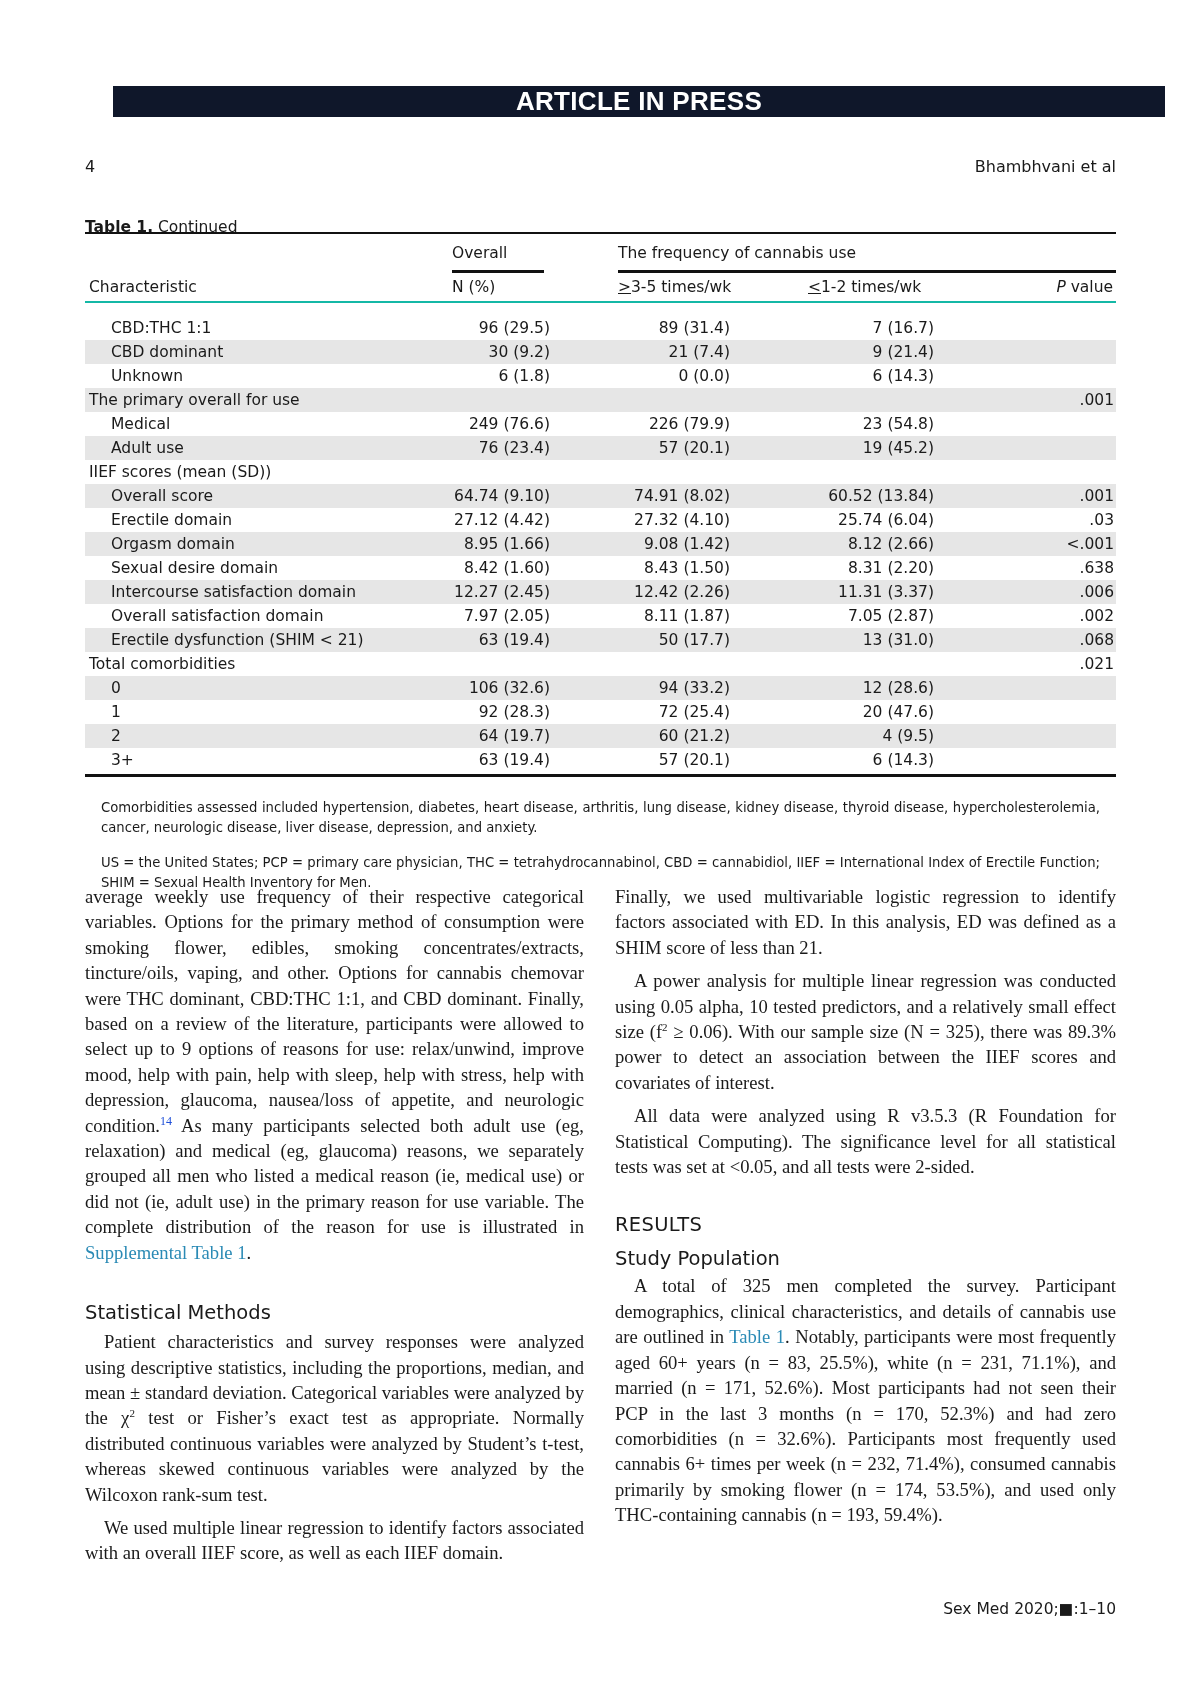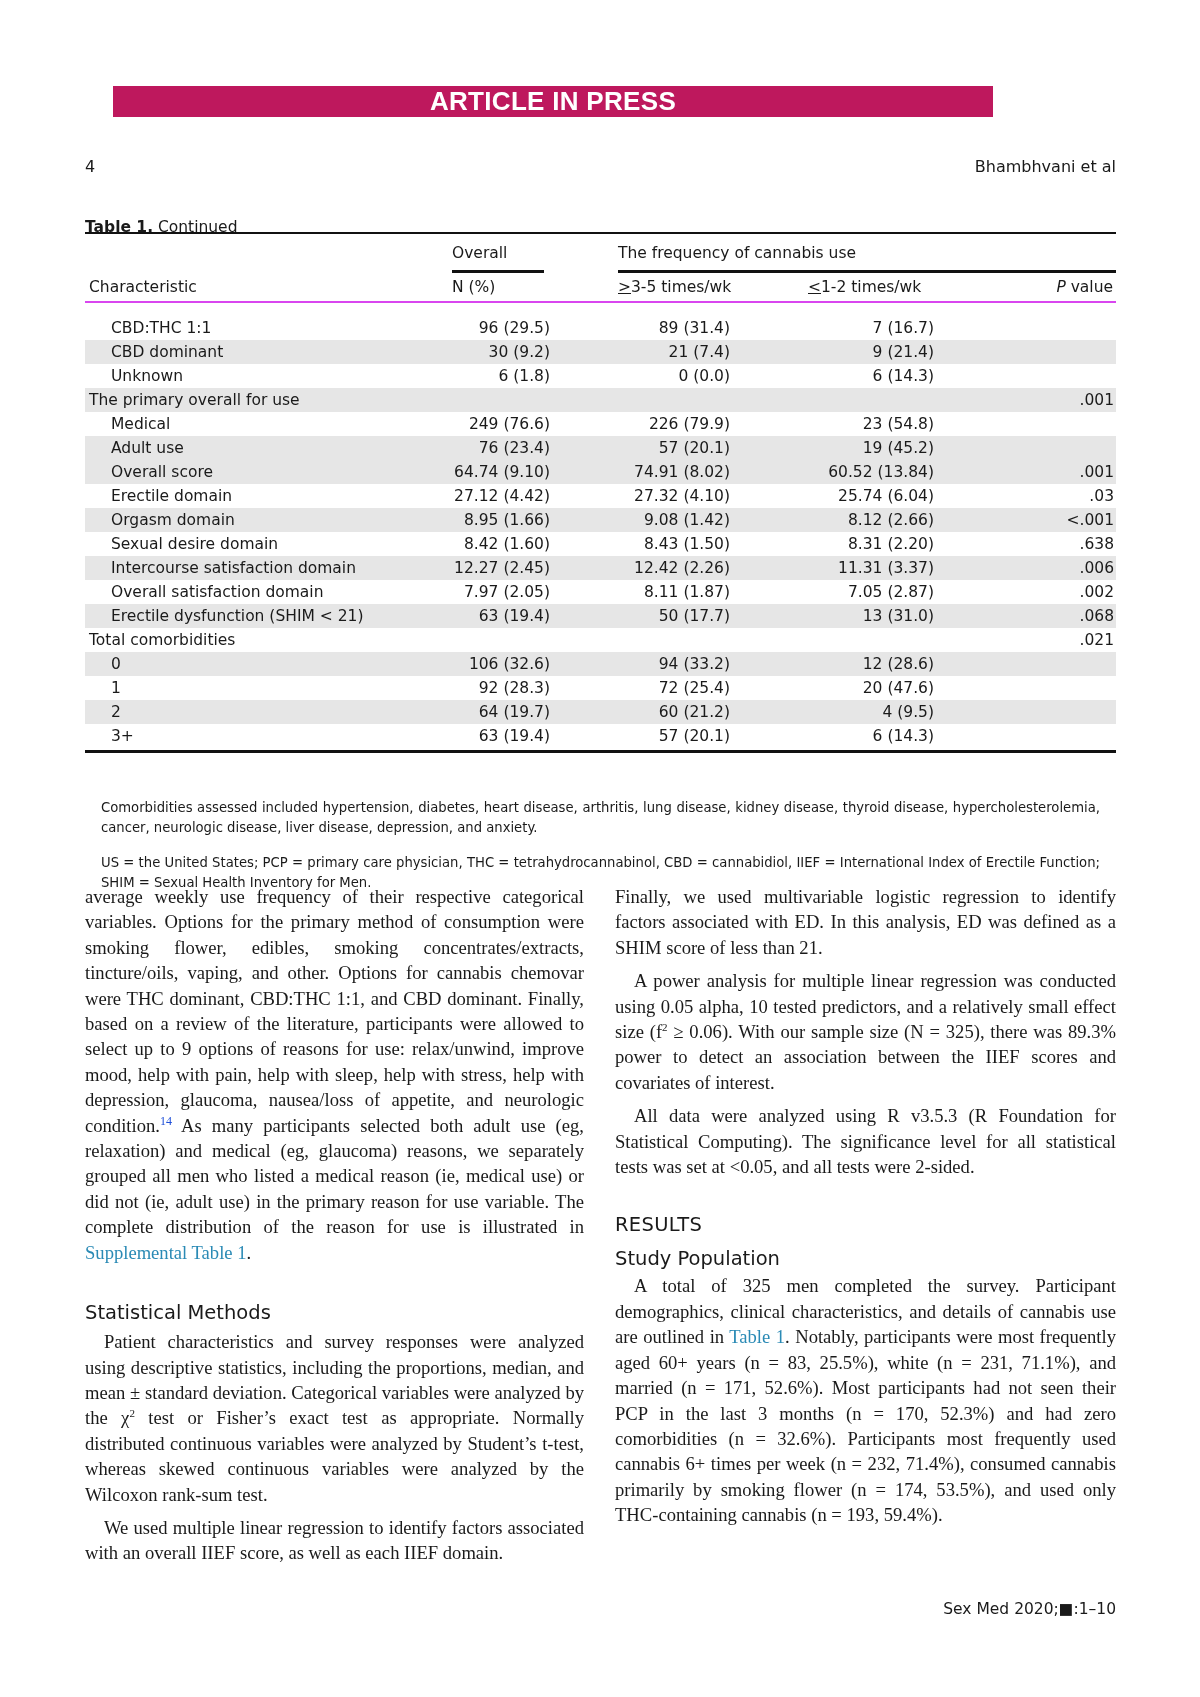--- a/index.html
+++ b/index.html
@@ -1,37 +1,37 @@
 <!DOCTYPE html>
 <html><head>
 <meta charset="utf-8">
 <style>
   html, body { margin: 0; padding: 0; background: #ffffff; }
   body { width: 1200px; height: 1697px; position: relative; overflow: hidden; color: #1a1a1a; }
 
   #banner {
-    position: absolute; left: 113px; top: 86px; width: 880px; height: 31px;
-    background: #be185d; color: #ffffff; text-align: center;
+    position: absolute; left: 113px; top: 86px; width: 1052px; height: 31px;
+    background: #0f172a; color: #ffffff; text-align: center;
     font-family: "Liberation Sans", sans-serif; font-weight: bold; font-size: 26px; line-height: 31px;
     letter-spacing: 0.3px;
   }
   #page-num { position: absolute; left: 85px; top: 157px; font-size: 16px; font-family: "DejaVu Sans", sans-serif; }
   #running-head { position: absolute; right: 84px; top: 157px; font-size: 16px; font-family: "DejaVu Sans", sans-serif; }
 
   #table-caption { position: absolute; left: 85px; top: 218px; font-size: 15.5px; font-family: "DejaVu Sans", sans-serif; }
   #table-caption b { font-weight: bold; }
 
   #table-wrap { position: absolute; left: 85px; top: 232px; width: 1031px; }
   .rule-top { border-top: 2.5px solid #111; }
   .hdr1 { position: relative; height: 40px; font-size: 15.5px; font-family: "DejaVu Sans", sans-serif; }
   .hdr1 .overall { position: absolute; left: 367px; top: 10px; }
   .hdr1 .overall-line { position: absolute; left: 367px; top: 36px; width: 92px; border-top: 3px solid #111; }
   .hdr1 .freq { position: absolute; left: 533px; top: 10px; }
   .hdr1 .freq-line { position: absolute; left: 533px; top: 36px; width: 498px; border-top: 3px solid #111; }
-  .hdr2 { position: relative; height: 27px; font-size: 15.5px; font-family: "DejaVu Sans", sans-serif; border-bottom: 2px solid #d946ef; }
+  .hdr2 { position: relative; height: 27px; font-size: 15.5px; font-family: "DejaVu Sans", sans-serif; border-bottom: 2px solid #14b8a6; }
   .hdr2 span { position: absolute; top: 4px; }
   .hdr2 .c0 { left: 4px; }
   .hdr2 .c1 { left: 367px; }
   .hdr2 .c2 { left: 533px; }
   .hdr2 .c3 { left: 723px; }
   .hdr2 .c4 { right: 3px; }
   .hdr2 .ge { text-decoration: underline; }
   .hdr2 i { font-style: italic; }
 
   .spacer { height: 13px; }
@@ -124,20 +124,27 @@
         <span class="v3">23 (54.8)</span>
         <span class="pv"></span>
       </div>
       <div class="trow shade">
         <span class="lbl sub">Adult use</span>
         <span class="v1">76 (23.4)</span>
         <span class="v2">57 (20.1)</span>
         <span class="v3">19 (45.2)</span>
         <span class="pv"></span>
       </div>
+      <div class="trow">
+        <span class="lbl">IIEF scores (mean (SD))</span>
+        <span class="v1"></span>
+        <span class="v2"></span>
+        <span class="v3"></span>
+        <span class="pv"></span>
+      </div>
       <div class="trow shade">
         <span class="lbl sub">Overall score</span>
         <span class="v1">64.74 (9.10)</span>
         <span class="v2">74.91 (8.02)</span>
         <span class="v3">60.52 (13.84)</span>
         <span class="pv">.001</span>
       </div>
       <div class="trow">
         <span class="lbl sub">Erectile domain</span>
         <span class="v1">27.12 (4.42)</span>

